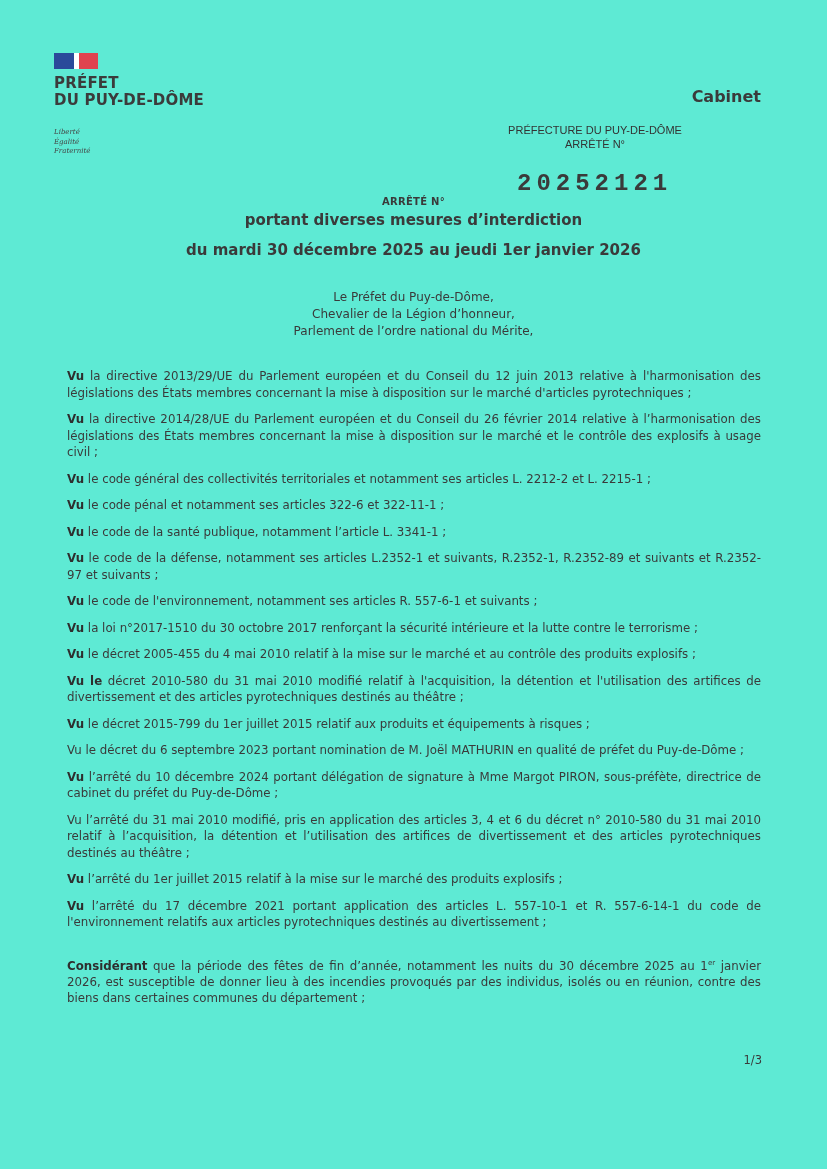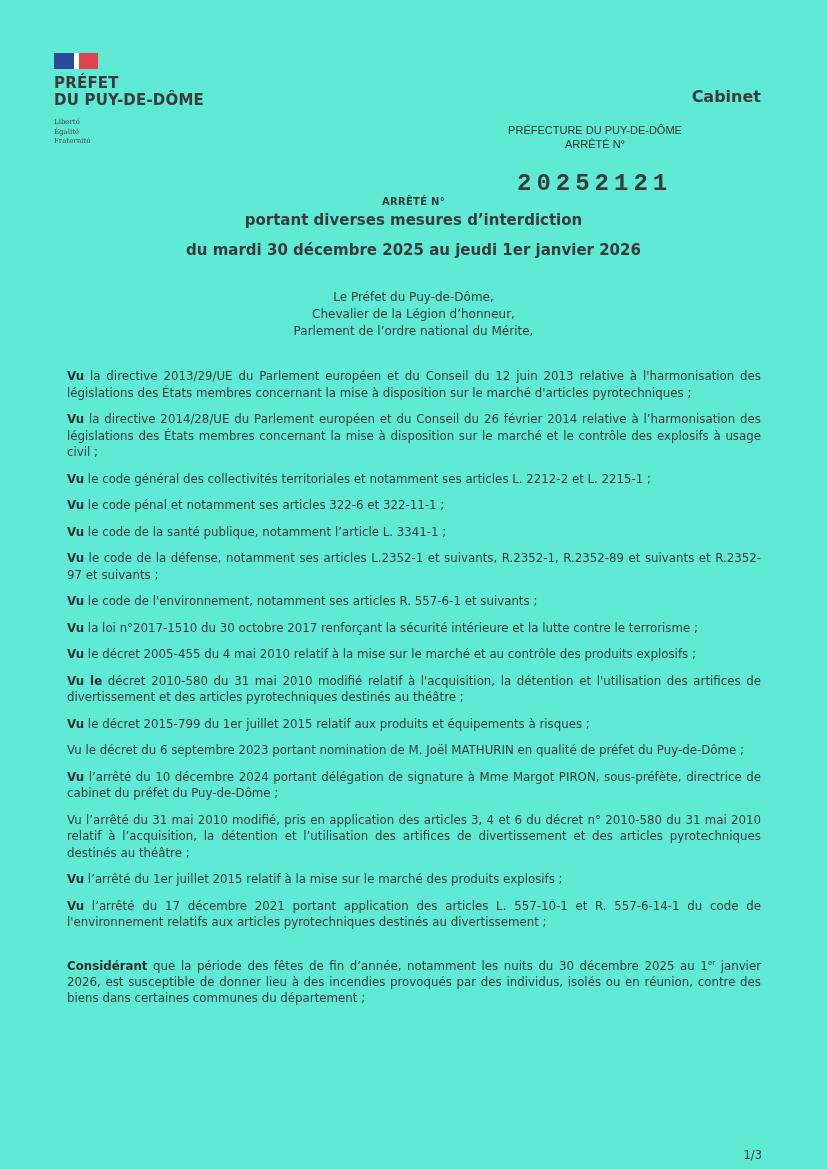--- a/index.html
+++ b/index.html
@@ -5,39 +5,39 @@
   html, body { margin: 0; padding: 0; background: #ffffff; }
   body { width: 827px; height: 1169px; position: relative; overflow: hidden; font-family: "DejaVu Sans", sans-serif; color: #3a3a3a; }
   .page { position: absolute; left: 0; top: 0; width: 827px; height: 1169px; background: #5eead4; }
 
   .logo { position: absolute; left: 54px; top: 53px; }
   .flag { width: 44px; height: 16px; display: flex; }
   .flag .blue { width: 20px; height: 16px; background: #2a4a9a; }
   .flag .white { width: 5px; height: 16px; background: #fff; }
   .flag .red { width: 19px; height: 16px; background: #e0434f; }
   .logo-title { margin-top: 6px; font-family: "DejaVu Sans", sans-serif; font-weight: bold; font-size: 15px; line-height: 17px; color: #3b3b3b; letter-spacing: 0.2px; }
-  .motto { margin-top: 9px; font-family: "DejaVu Serif", serif; font-size: 7px; line-height: 9.5px; color: #444; }
+  .motto { margin-top: 19px; font-family: "DejaVu Serif", serif; font-style: italic; font-size: 7px; line-height: 9.5px; color: #444; }
 
   .cabinet { position: absolute; right: 66px; top: 87px; font-weight: bold; font-size: 16px; color: #3a3a3a; }
 
   .stamp { position: absolute; left: 495px; top: 123px; width: 200px; text-align: center; font-family: "Liberation Sans", sans-serif; font-size: 11px; line-height: 14px; color: #333; }
   .stamp-number { position: absolute; left: 517px; top: 170px; font-family: "Liberation Mono", monospace; font-weight: bold; font-size: 24px; letter-spacing: 5px; color: #3a3a3a; }
 
   .title-block { position: absolute; left: 0; width: 827px; top: 196px; text-align: center; }
   .title-small { font-weight: bold; font-size: 10px; color: #3a3a3a; letter-spacing: 0.3px; }
   .title-main { font-weight: bold; font-size: 15px; line-height: 20px; color: #3a3a3a; margin-top: 3px; }
 
   .prefect { position: absolute; left: 0; width: 827px; top: 289px; text-align: center; font-size: 12px; line-height: 17px; color: #3a3a3a; }
 
   .body { position: absolute; left: 67px; top: 368px; width: 694px; font-size: 11.8px; line-height: 16.5px; color: #3a3a3a; }
   .body p { margin: 0 0 10px 0; text-align: justify; }
   .body b { color: #2e2e2e; }
   .considerant { margin-top: 24px !important; }
 
-  .pagenum { position: absolute; right: 65px; top: 1148px; font-size: 11.5px; color: #3a3a3a; }
+  .pagenum { position: absolute; right: 65px; top: 1053px; font-size: 11.5px; color: #3a3a3a; }
 </style>
 </head>
 <body>
 
 <div class="page">
 
   <div class="logo">
     <div class="flag">
       <div class="blue"></div>
         <div class="white"></div>

